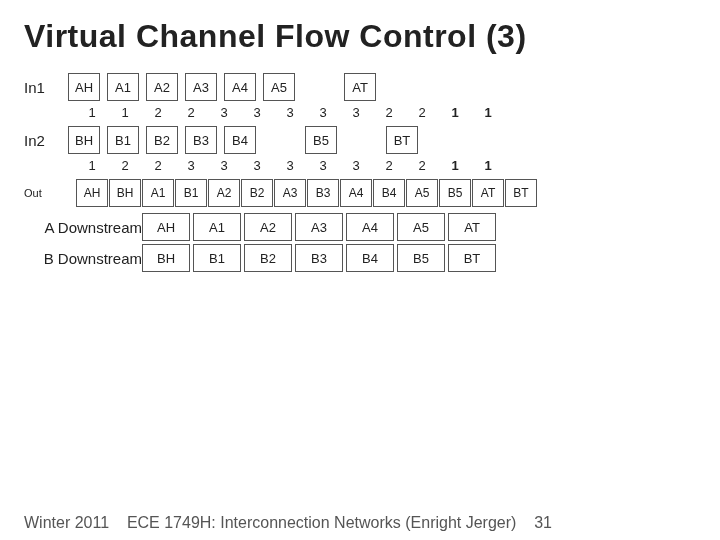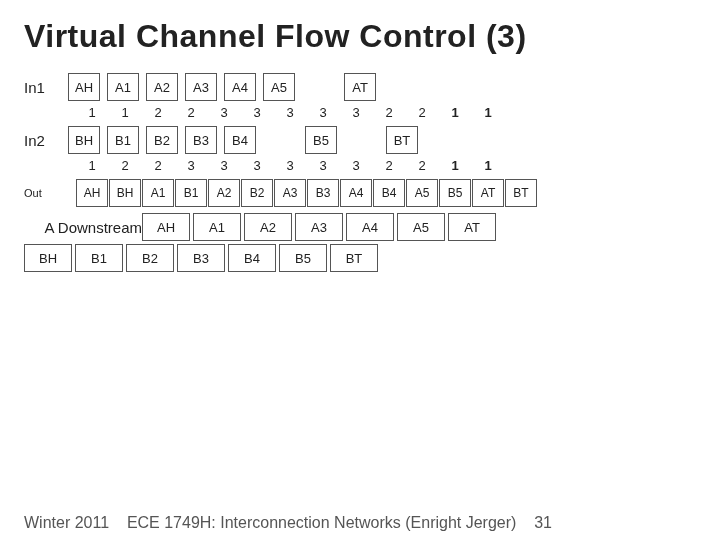--- a/index.html
+++ b/index.html
@@ -226,20 +226,21 @@
     <div class="ds-cell">AH</div>
     <div class="ds-cell">A1</div>
     <div class="ds-cell">A2</div>
     <div class="ds-cell">A3</div>
     <div class="ds-cell">A4</div>
     <div class="ds-cell">A5</div>
     <div class="ds-cell">AT</div>
   </div>
 
   <div class="downstream-section">
+    <span class="downstream-label">B Downstream</span>
     <div class="ds-cell">BH</div>
     <div class="ds-cell">B1</div>
     <div class="ds-cell">B2</div>
     <div class="ds-cell">B3</div>
     <div class="ds-cell">B4</div>
     <div class="ds-cell">B5</div>
     <div class="ds-cell">BT</div>
   </div>
 
   <div class="footer">

